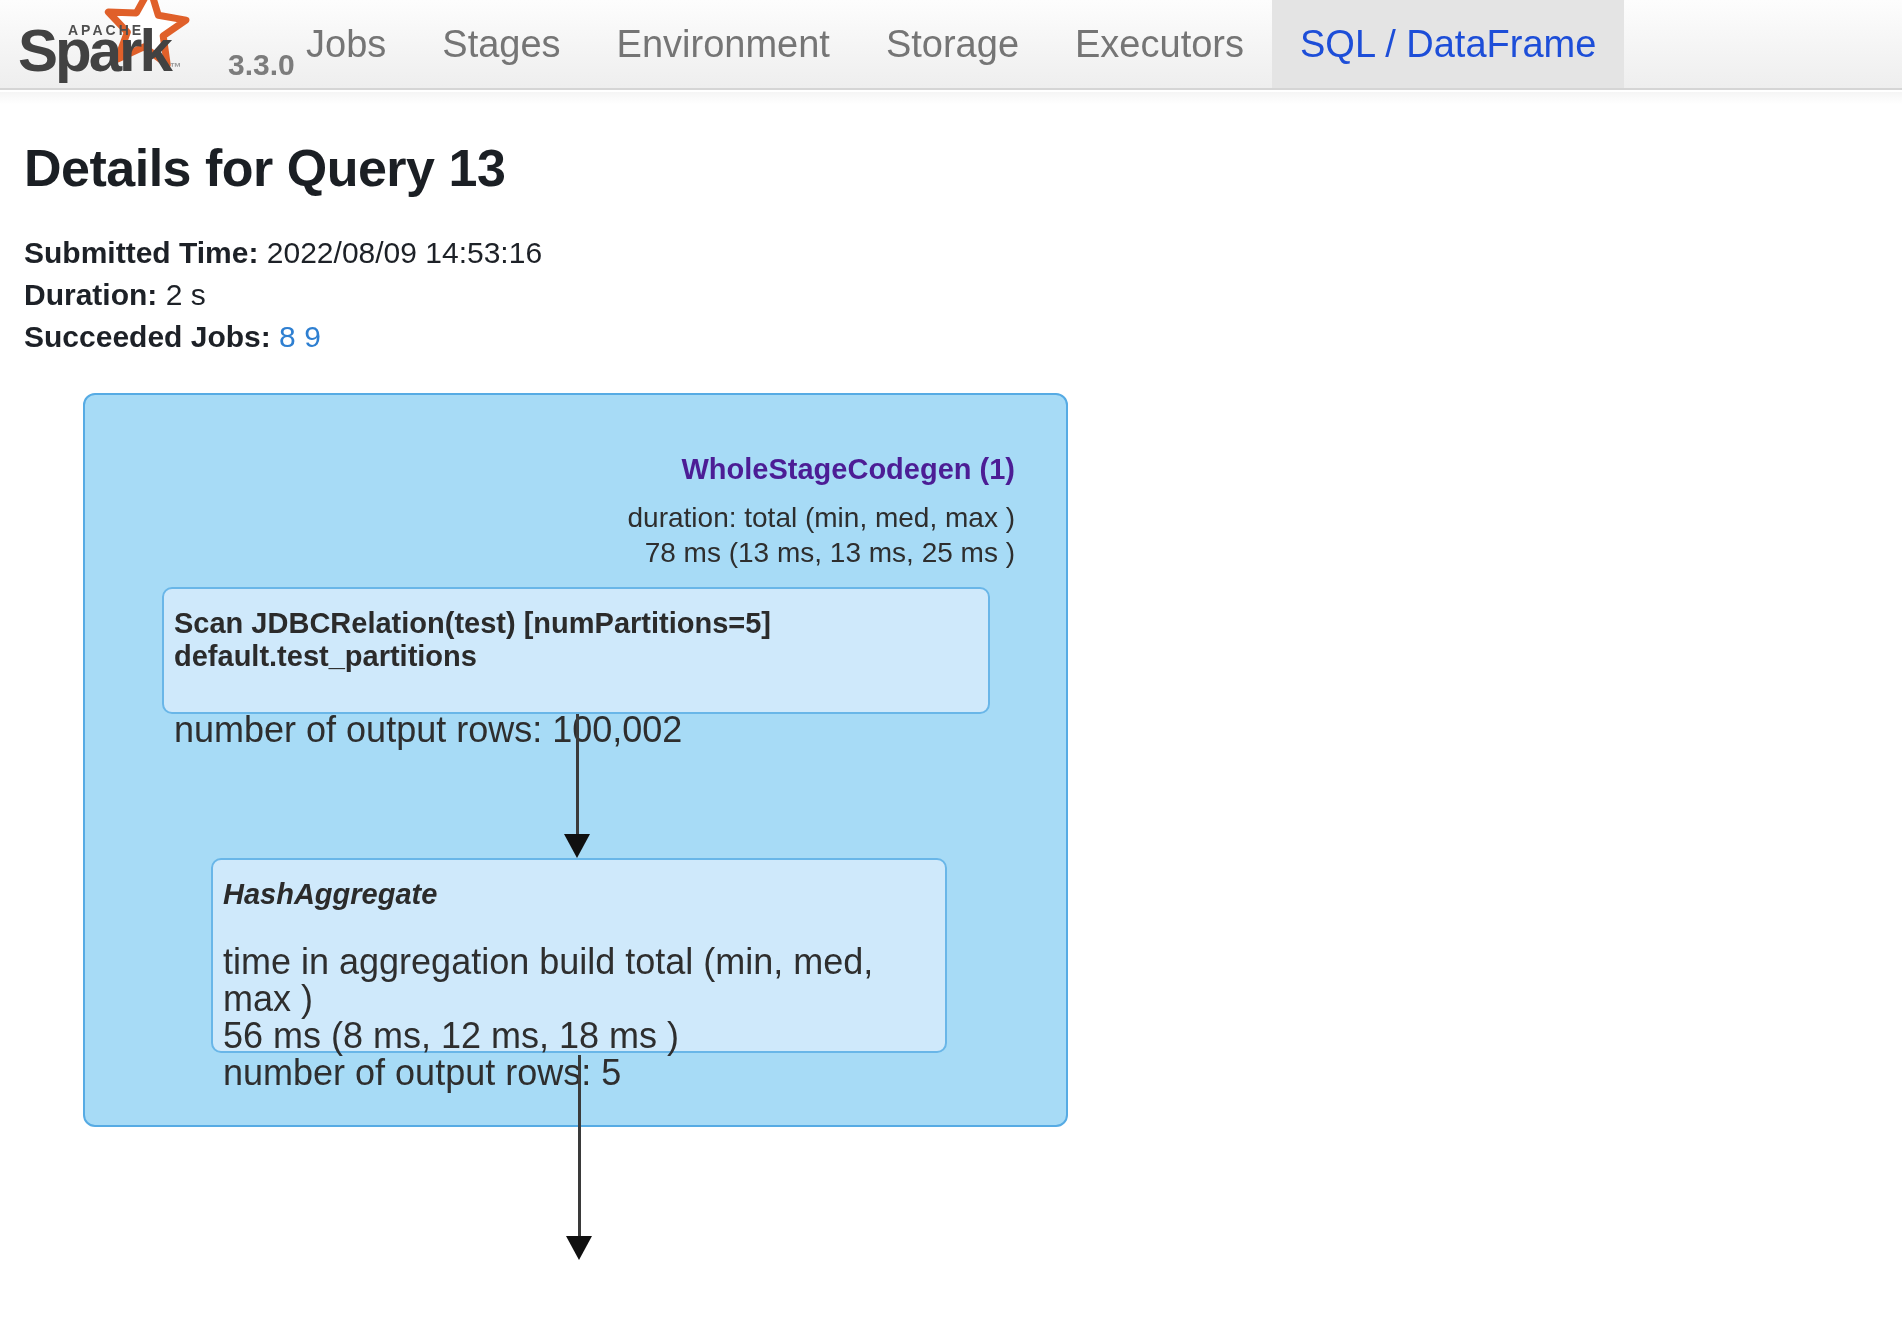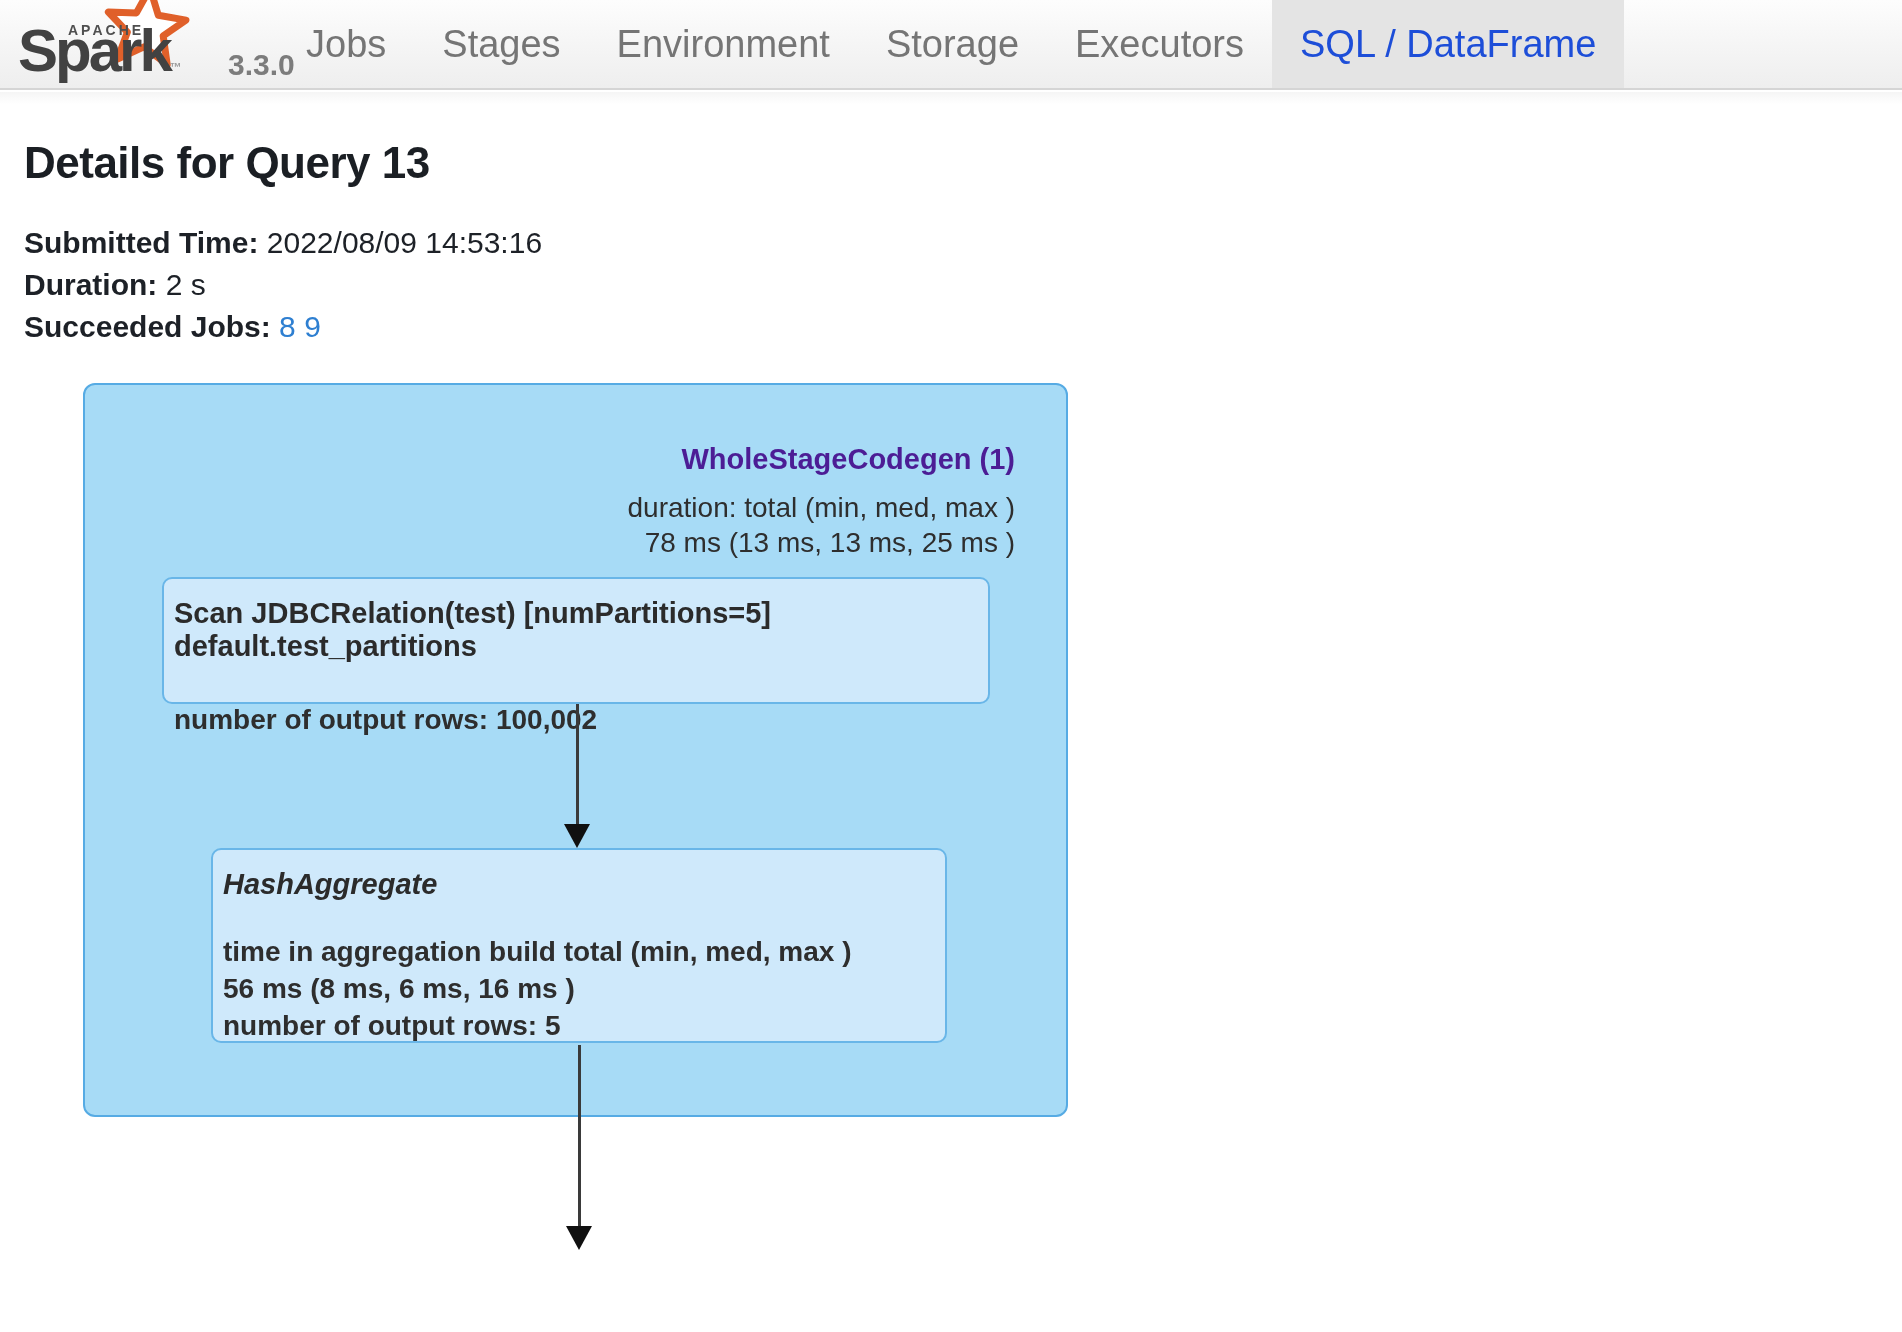--- a/index.html
+++ b/index.html
@@ -21,39 +21,39 @@
   .star-svg { position: absolute; left: 100px; top: -16px; transform: rotate(6deg); }
   .version { position: absolute; left: 228px; top: 48px; font-size: 30px; font-weight: bold;
     color: #7c7c7c; }
   .tabs { display: flex; align-items: stretch; }
   .tab { display: flex; align-items: center; padding: 8px 28px; font-size: 38px;
     color: #757575; text-decoration: none; cursor: pointer; }
   .tab.active { background: #e4e4e4; color: #1d4ed8; }
 
   
   main { padding: 0 0 0 24px; }
-  h1 { font-size: 44px; font-weight: bold; color: #1b1f24; margin-top: 48px; margin-bottom: 34px; letter-spacing: -0.5px; }
+  h1 { font-size: 52px; font-weight: bold; color: #1b1f24; margin-top: 48px; margin-bottom: 34px; letter-spacing: -0.5px; }
   .meta-line { font-size: 30px; line-height: 42px; color: #1d2127; }
   .meta-line b { font-weight: bold; }
   .job-link { color: #2e7fd1; text-decoration: none; cursor: pointer; }
   .checkbox-row { display: flex; align-items: center; margin-top: 40px; font-size: 30px; color: #1d2127; }
   .checkbox-row input { width: 26px; height: 26px; margin-right: 12px; appearance: none;
     border: 2px solid #c9c9c9; border-radius: 6px; background: #fdfdfd; cursor: pointer; }
 
   
   .dag { position: relative; margin-top: 22px; height: 880px; }
   .cluster { position: absolute; left: 59px; top: 13px; width: 985px; height: 734px;
     background: #a7dbf6; border: 2px solid #56abe4; border-radius: 12px; }
   .cluster-head { position: absolute; top: 58px; right: 51px; text-align: right; color: #2e2e2e; }
   .cluster-title { font-size: 29px; font-weight: bold; color: #4c1d95; margin-bottom: 14px; }
   .cluster-metric { font-size: 28px; line-height: 35px; }
   .node { position: absolute; background: #cfe9fb; border: 2px solid #69b6e8; border-radius: 10px;
     padding: 18px 10px; color: #2e2e2e; }
   .node-title { font-size: 29px; font-weight: bold; color: #2b2b2b; }
-  .node-metric { font-size: 28px; line-height: 37px; font-weight: bold; }
+  .node-metric { font-size: 36px; line-height: 37px; }
   .node-scan { left: 77px; top: 192px; width: 828px; height: 127px; }
   .node-scan .node-title { margin-bottom: 38px; }
   .node-hash { left: 126px; top: 463px; width: 736px; height: 195px; }
   .node-hash .node-title { margin-bottom: 32px; font-style: italic; }
 
   .arrow { position: absolute; width: 26px; display: flex; flex-direction: column;
     align-items: center; z-index: 5; }
   .arrow .line { width: 3px; flex: 1 1 auto; background: #3a3a3a; }
   .arrow .head { width: 0; height: 0; border-left: 13px solid transparent;
     border-right: 13px solid transparent; border-top: 24px solid #101010; }
@@ -111,21 +111,21 @@
       </div>
 
       <div class="node node-scan">
         <div class="node-title">Scan JDBCRelation(test) [numPartitions=5] default.test_partitions</div>
         <div class="node-metric">number of output rows: 100,002</div>
       </div>
 
       <div class="node node-hash">
         <div class="node-title">HashAggregate</div>
         <div class="node-metric">time in aggregation build total (min, med, max )</div>
-        <div class="node-metric">56 ms (8 ms, 6 ms, 16 ms )</div>
+        <div class="node-metric">56 ms (8 ms, 12 ms, 18 ms )</div>
         <div class="node-metric">number of output rows: 5</div>
       </div>
     </div>
 
     <div class="arrow arrow-1">
       <div class="line"></div>
       <div class="head"></div>
     </div>
     <div class="arrow arrow-2">
       <div class="line"></div>

